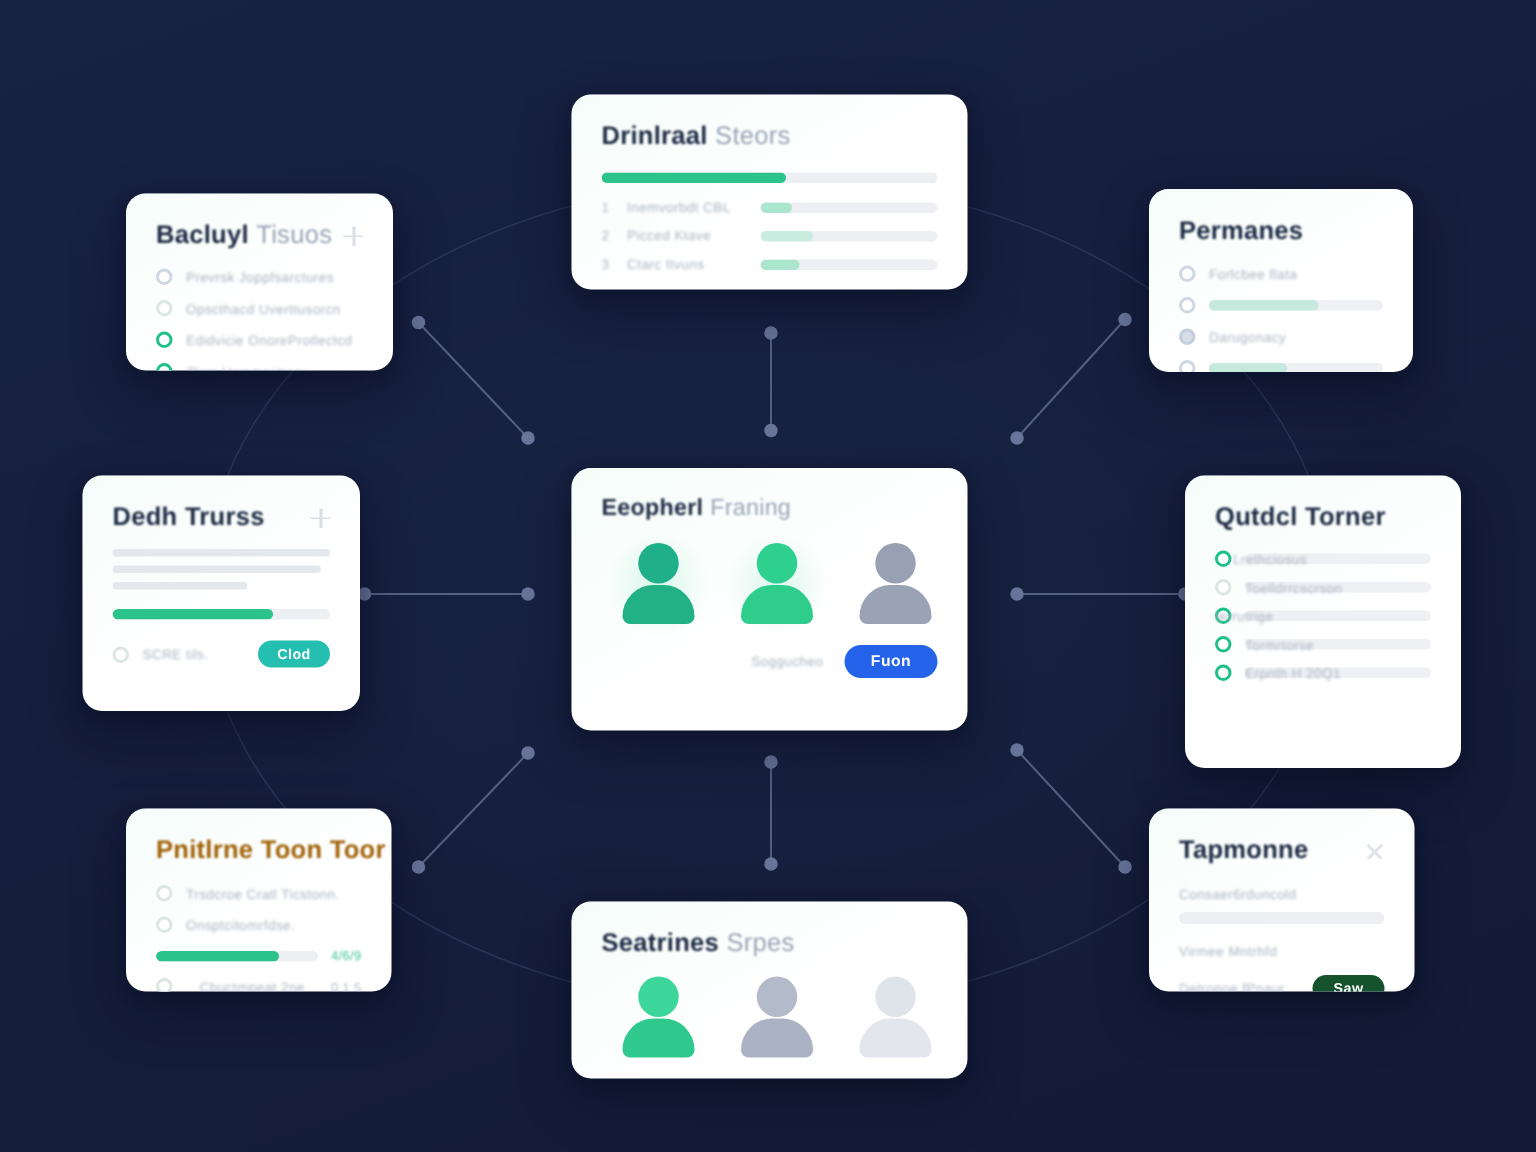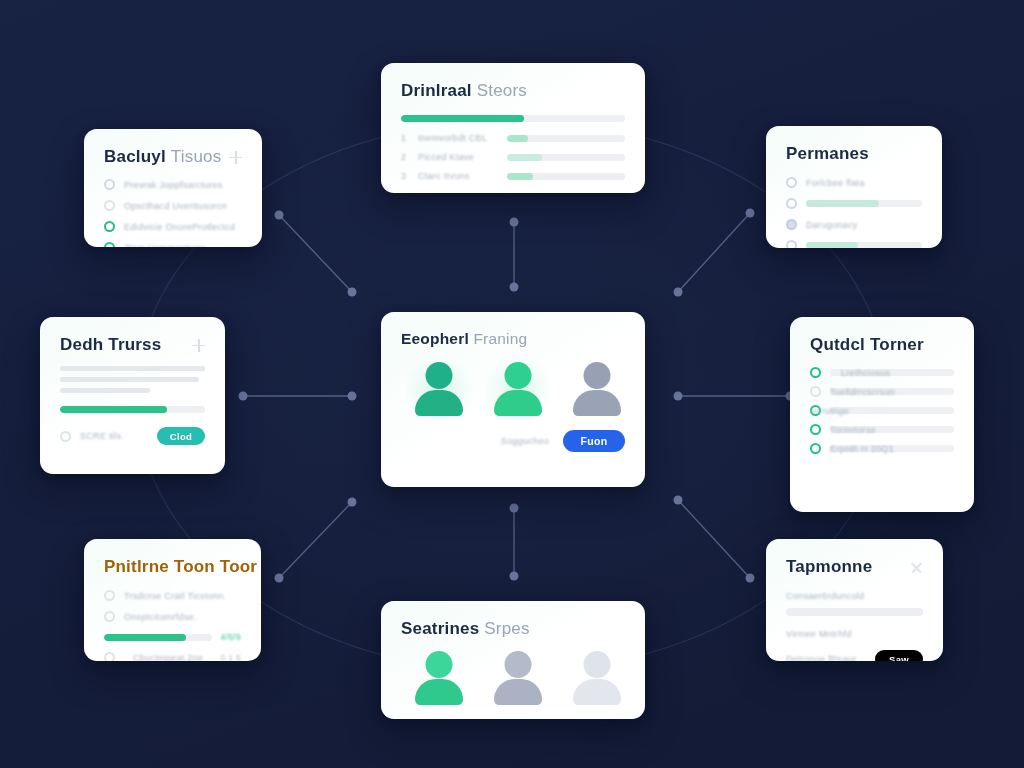--- a/index.html
+++ b/index.html
@@ -98,21 +98,21 @@
   .barline { height: 7px; border-radius: 4px; background: #eef0f3; }
   .barline > i { display: block; height: 100%; border-radius: 4px; background: #c6e9dd; }
 
   .pill {
     border-radius: 999px; color: #fff; font-size: 9.5px; font-weight: bold;
     display: inline-flex; align-items: center; justify-content: center;
     filter: blur(0.35px); letter-spacing: .3px;
   }
   .pill.blue { background: #2563eb; }
   .pill.teal { background: #24bfb0; }
-  .pill.green { background: #000000; text-decoration: underline; }
+  .pill.green { background: #14532d; text-decoration: underline; }
 
   .avatar { width: 56px; height: 56px; position: relative; }
   .avatar .head {
     position: absolute; left: 50%; top: 0; transform: translateX(-50%);
     width: 27px; height: 27px; border-radius: 50%;
   }
   .avatar .body {
     position: absolute; left: 50%; bottom: 2px; transform: translateX(-50%);
     width: 48px; height: 26px;
     border-radius: 24px 24px 6px 6px;
@@ -256,21 +256,21 @@
       <div class="row">
         <span class="ring"></span>
         <span class="barline" style="flex:1">
             <i style="width:45%"></i>
           </span>
       </div>
     </div>
   </div>
 </div>
 
-<div class="card" style="left:40px; top:317px; width:185px; height:157px;">
+<div class="card" style="left:55px; top:317px; width:185px; height:157px;">
   <div class="card-inner">
     <div class="title-row">
       <div class="ttl titleblur">
         <span>Dedh</span>
         <span style="color:#1d2a44">Trurss</span>
       </div>
       <span class="mini-icon plus"></span>
     </div>
     <div class="body-text">
       <div class="ln" style="width:100%"></div>
@@ -292,21 +292,21 @@
 
 <div class="card" style="left:790px; top:317px; width:184px; height:195px;">
   <div class="card-inner">
     <div class="ttl titleblur">
       <span>Qutdcl</span>
       <span style="color:#1d2a44">Torner</span>
     </div>
     <div style="margin-top:12px; display:flex; flex-direction:column; gap:8px;">
       <div class="row">
         <span class="ring on"></span>
-        <span class="lbl" style="position:absolute; margin-left:31px;">Lrethciosus</span>
+        <span class="lbl" style="position:absolute; margin-left:12px;">Lrethciosus</span>
         <span class="barline" style="flex:1">
             <i style="width:0%"></i>
           </span>
       </div>
       <div class="row">
         <span class="ring faint"></span>
         <span class="lbl" style="position:absolute; margin-left:20px;">Toelldrrcscrson</span>
         <span class="barline" style="flex:1">
             <i style="width:0%"></i>
           </span>

